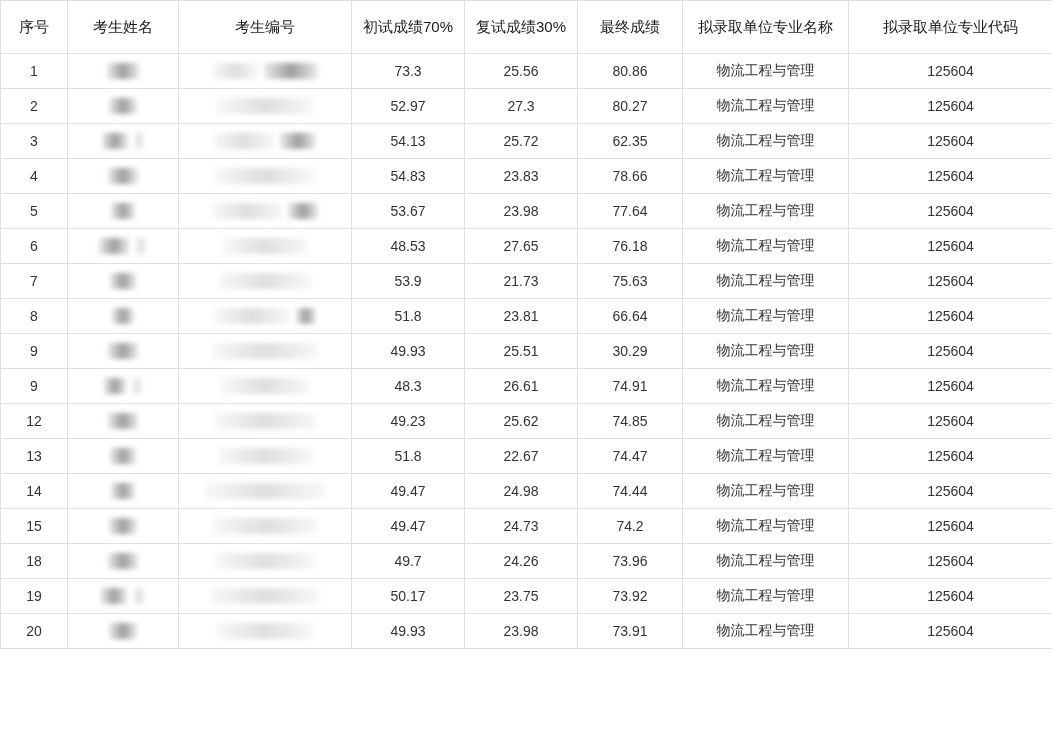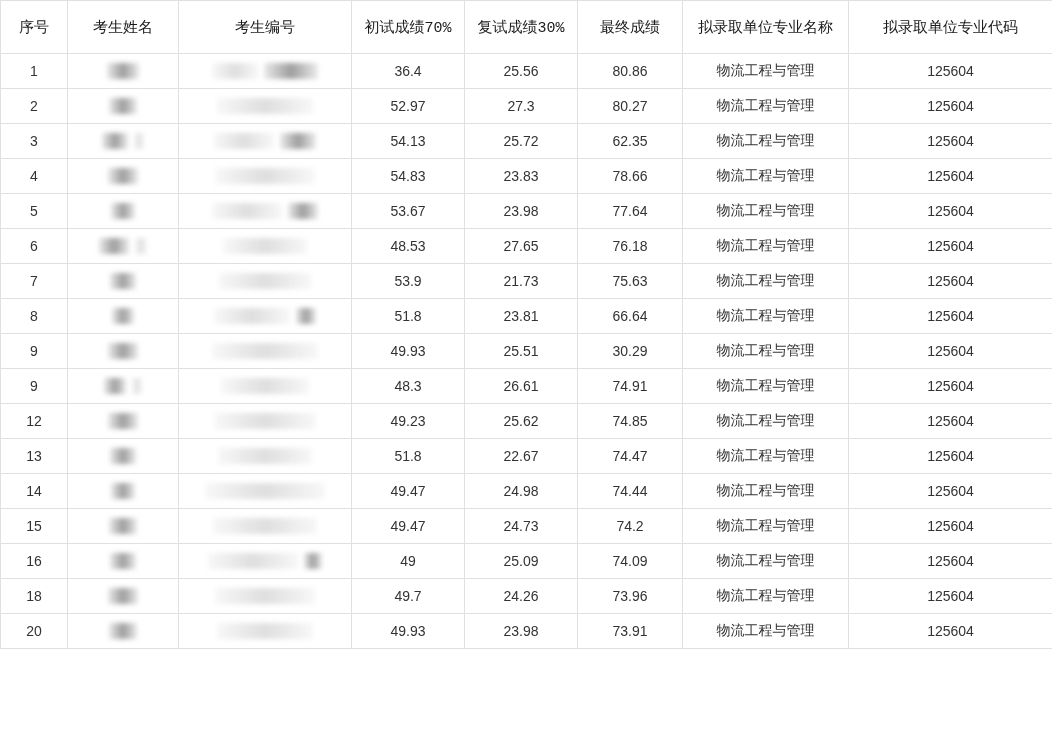--- a/index.html
+++ b/index.html
@@ -66,21 +66,21 @@
     background: linear-gradient(90deg, rgba(170,170,170,0.25), rgba(140,140,140,0.85), rgba(175,175,175,0.25));
   }
   .blur-bar.light {
     background: linear-gradient(90deg, rgba(205,205,205,0.15), rgba(196,196,196,0.55), rgba(205,205,205,0.15));
   }
   td.cell-name .blur-bar { height: 16px; }
   td.cell-code .blur-bar { height: 16px; }
   .num { font-family: "Liberation Sans", sans-serif; }
   .cjk { font-family: Liberation Mono, monospace; font-size: 14px; }
   th .cjk-h { font-family: "DejaVu Sans", sans-serif; font-size: 15px; margin-top: 24px; }
-  th .mixed-h { font-family: Liberation Mono, monospace; font-size: 15px; }
+  th .mixed-h { font-family: Liberation Sans, sans-serif; font-size: 15px; }
 </style>
 </head>
 <body>
 
 <table class="score-table">
   <colgroup>
     <col class="c-idx">
       <col class="c-name">
       <col class="c-code">
       <col class="c-first">
@@ -108,21 +108,21 @@
           <div class="redacted-wrap">
             <span class="blur-bar dark" style="width: 32px;"></span>
           </div>
         </td>
         <td class="cell-code">
           <div class="redacted-wrap">
             <span class="blur-bar light" style="width: 46px;"></span>
             <span class="blur-bar dark" style="width: 54px;"></span>
           </div>
         </td>
-        <td class="num">36.4</td>
+        <td class="num">73.3</td>
         <td class="num">25.56</td>
         <td class="num">80.86</td>
         <td class="cjk">物流工程与管理</td>
         <td class="num">125604</td>
       </tr>
       <tr>
         <td class="num">2</td>
         <td class="cell-name">
           <div class="redacted-wrap">
             <span class="blur-bar dark" style="width: 28px;"></span>
@@ -355,53 +355,53 @@
             <span class="blur-bar light" style="width: 104px;"></span>
           </div>
         </td>
         <td class="num">49.47</td>
         <td class="num">24.73</td>
         <td class="num">74.2</td>
         <td class="cjk">物流工程与管理</td>
         <td class="num">125604</td>
       </tr>
       <tr>
-        <td class="num">16</td>
-        <td class="cell-name">
-          <div class="redacted-wrap">
-            <span class="blur-bar dark" style="width: 26px;"></span>
-          </div>
-        </td>
-        <td class="cell-code">
-          <div class="redacted-wrap">
-            <span class="blur-bar light" style="width: 90px;"></span>
-            <span class="blur-bar dark" style="width: 18px;"></span>
-          </div>
-        </td>
-        <td class="num">49</td>
-        <td class="num">25.09</td>
-        <td class="num">74.09</td>
-        <td class="cjk">物流工程与管理</td>
-        <td class="num">125604</td>
-      </tr>
-      <tr>
         <td class="num">18</td>
         <td class="cell-name">
           <div class="redacted-wrap">
             <span class="blur-bar dark" style="width: 30px;"></span>
           </div>
         </td>
         <td class="cell-code">
           <div class="redacted-wrap">
             <span class="blur-bar light" style="width: 100px;"></span>
           </div>
         </td>
         <td class="num">49.7</td>
         <td class="num">24.26</td>
         <td class="num">73.96</td>
+        <td class="cjk">物流工程与管理</td>
+        <td class="num">125604</td>
+      </tr>
+      <tr>
+        <td class="num">19</td>
+        <td class="cell-name">
+          <div class="redacted-wrap">
+            <span class="blur-bar dark" style="width: 26px;"></span>
+            <span class="blur-bar light" style="width: 12px;"></span>
+          </div>
+        </td>
+        <td class="cell-code">
+          <div class="redacted-wrap">
+            <span class="blur-bar light" style="width: 108px;"></span>
+          </div>
+        </td>
+        <td class="num">50.17</td>
+        <td class="num">23.75</td>
+        <td class="num">73.92</td>
         <td class="cjk">物流工程与管理</td>
         <td class="num">125604</td>
       </tr>
       <tr>
         <td class="num">20</td>
         <td class="cell-name">
           <div class="redacted-wrap">
             <span class="blur-bar dark" style="width: 28px;"></span>
           </div>
         </td>

